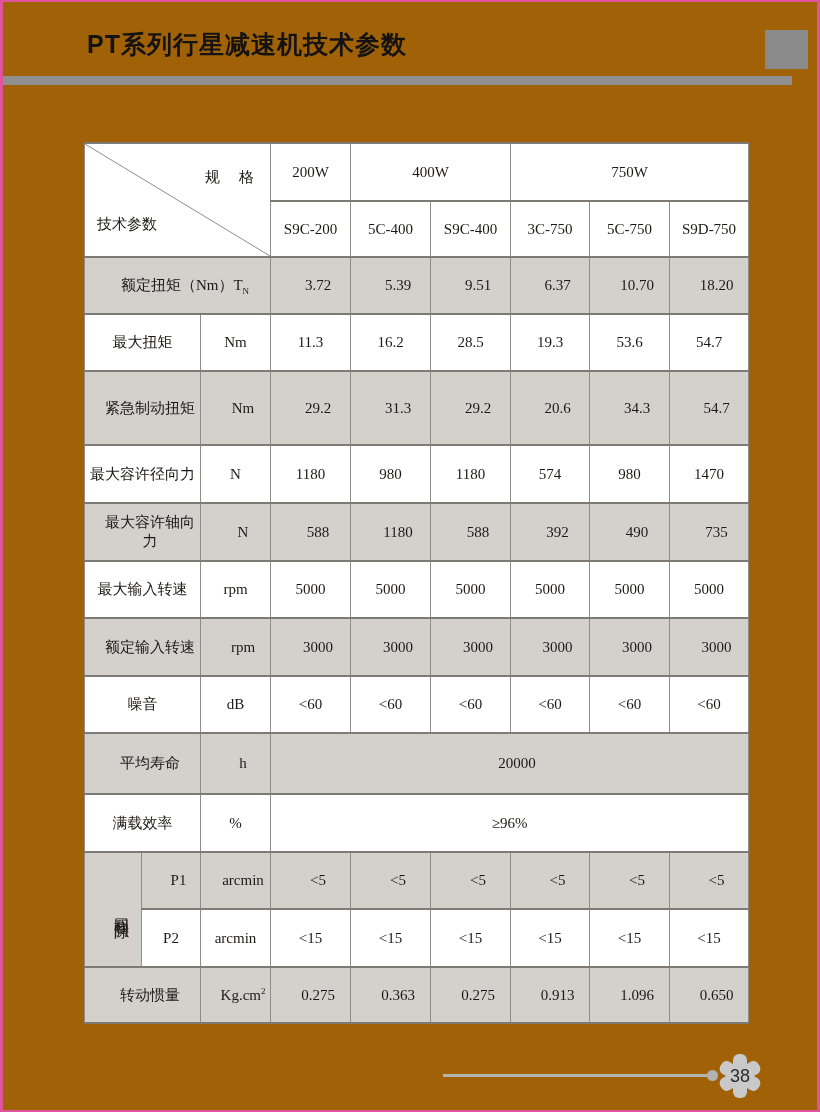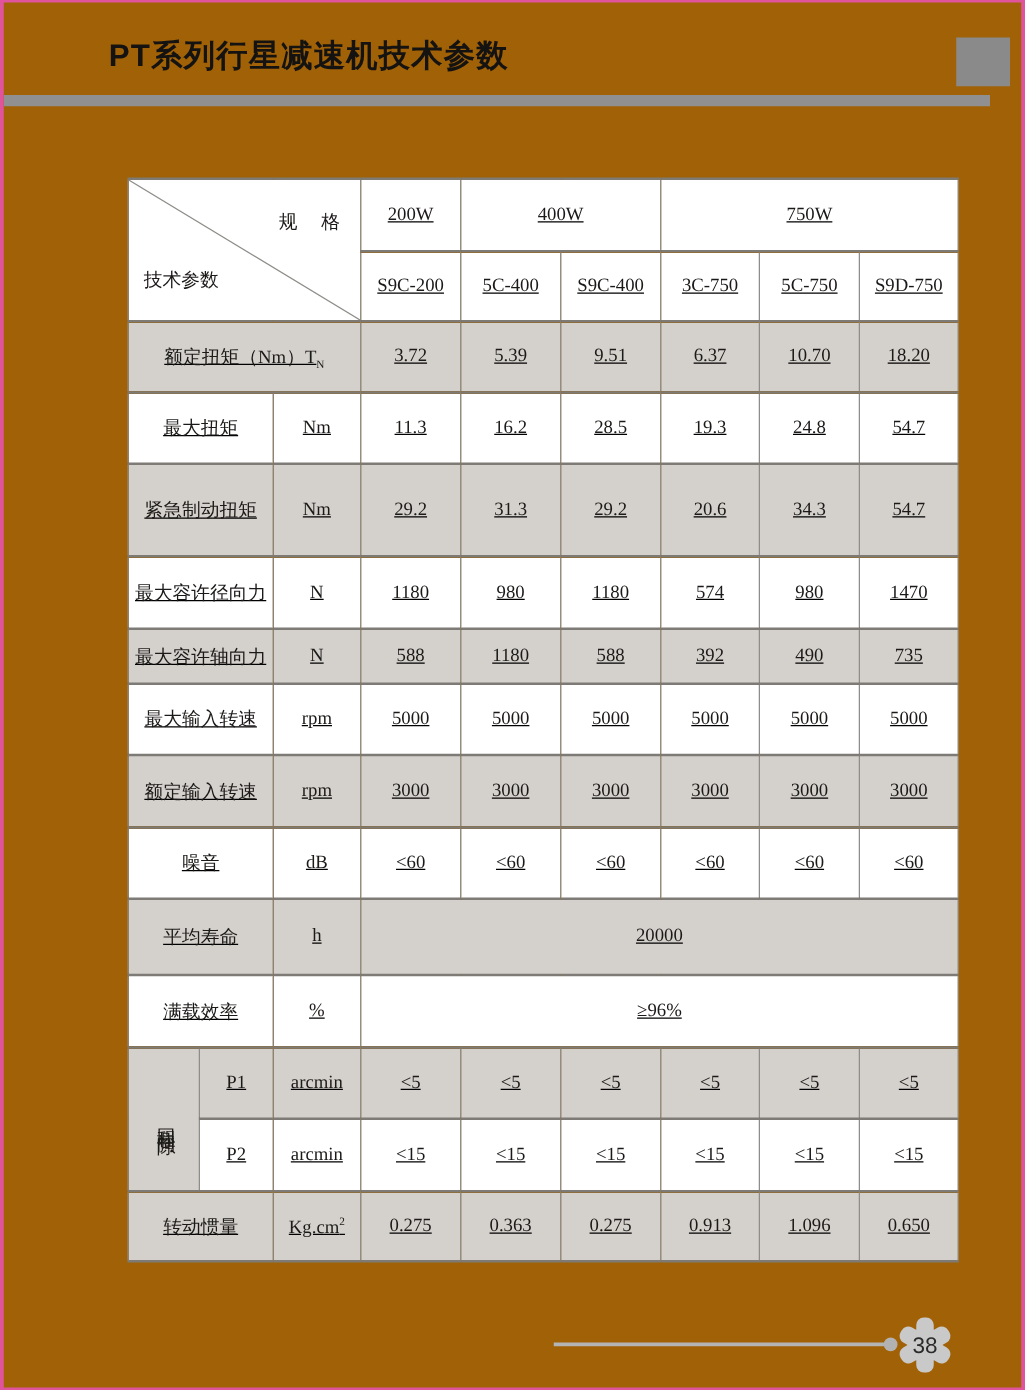--- a/index.html
+++ b/index.html
@@ -12,32 +12,32 @@
   }
   .doc-title {
     position:absolute; left:84px; top:26px;
     font-family:"Liberation Sans","DejaVu Sans",sans-serif;
     font-weight:bold; font-size:25px; color:#151311; letter-spacing:1px; white-space:nowrap;
   }
   .corner-square { position:absolute; left:762px; top:28px; width:43px; height:39px; background:#8a8a8a; }
   .title-bar { position:absolute; left:0; top:74px; width:789px; height:9px; background:#909090; }
 
   table.spec-table {
-    position:absolute; left:99px; top:140px;
+    position:absolute; left:81px; top:140px;
     width:664px; height:863px;
-    border-collapse:collapse; table-layout:fixed;text-decoration:underline;
+    border-collapse:collapse; table-layout:fixed;
   }
   .spec-table td {
     border-top:2px solid #7e7b76; border-bottom:2px solid #7e7b76;
     border-left:1px solid #8f8d89; border-right:1px solid #8f8d89;
     text-align:center; vertical-align:middle;
     font-size:15px; color:#1c1a18; padding:0; background:#ffffff;
     overflow:hidden;
   }
-  .spec-table tr.gray td { background:#d4d1cc; }
+  .spec-table tr.gray td { background:#d4d1cc;padding-left:15px; }
   .spec-table td.white-bg { background:#ffffff; }
   .spec-table td sub { font-size:9px; }
   .spec-table td sup { font-size:9px; }
 
   .diag-cell { position:relative; }
   .diag-svg { position:absolute; left:0; top:0; width:100%; height:100%; display:block; }
   .diag-svg line { stroke:#8f8d89; stroke-width:1; }
   .diag-top { position:absolute; top:24px; right:14px; font-size:15px; letter-spacing:2px; }
   .diag-bottom { position:absolute; bottom:22px; left:12px; font-size:15px;text-align:right; }
 
@@ -105,21 +105,21 @@
         <td>18.20</td>
       </tr>
 
       <tr style="height:57px">
         <td colspan="2">最大扭矩</td>
         <td>Nm</td>
         <td>11.3</td>
         <td>16.2</td>
         <td>28.5</td>
         <td>19.3</td>
-        <td>24.8</td>
+        <td>53.6</td>
         <td>54.7</td>
       </tr>
 
       <tr class="gray" style="height:74px">
         <td colspan="2">紧急制动扭矩</td>
         <td>Nm</td>
         <td>29.2</td>
         <td>31.3</td>
         <td>29.2</td>
         <td>20.6</td>
@@ -131,21 +131,21 @@
         <td colspan="2">最大容许径向力</td>
         <td>N</td>
         <td>1180</td>
         <td>980</td>
         <td>1180</td>
         <td>574</td>
         <td>980</td>
         <td>1470</td>
       </tr>
 
-      <tr class="gray" style="height:44px">
+      <tr class="gray" style="height:58px">
         <td colspan="2">最大容许轴向力</td>
         <td>N</td>
         <td>588</td>
         <td>1180</td>
         <td>588</td>
         <td>392</td>
         <td>490</td>
         <td>735</td>
       </tr>
 

